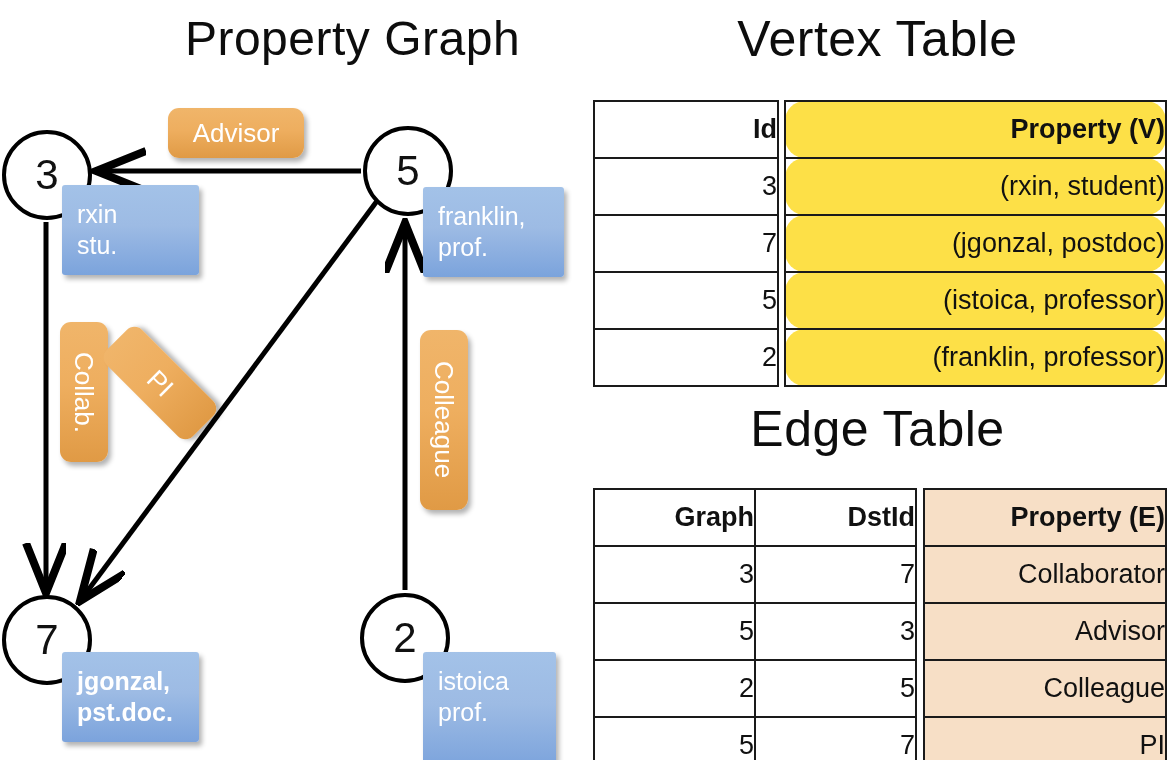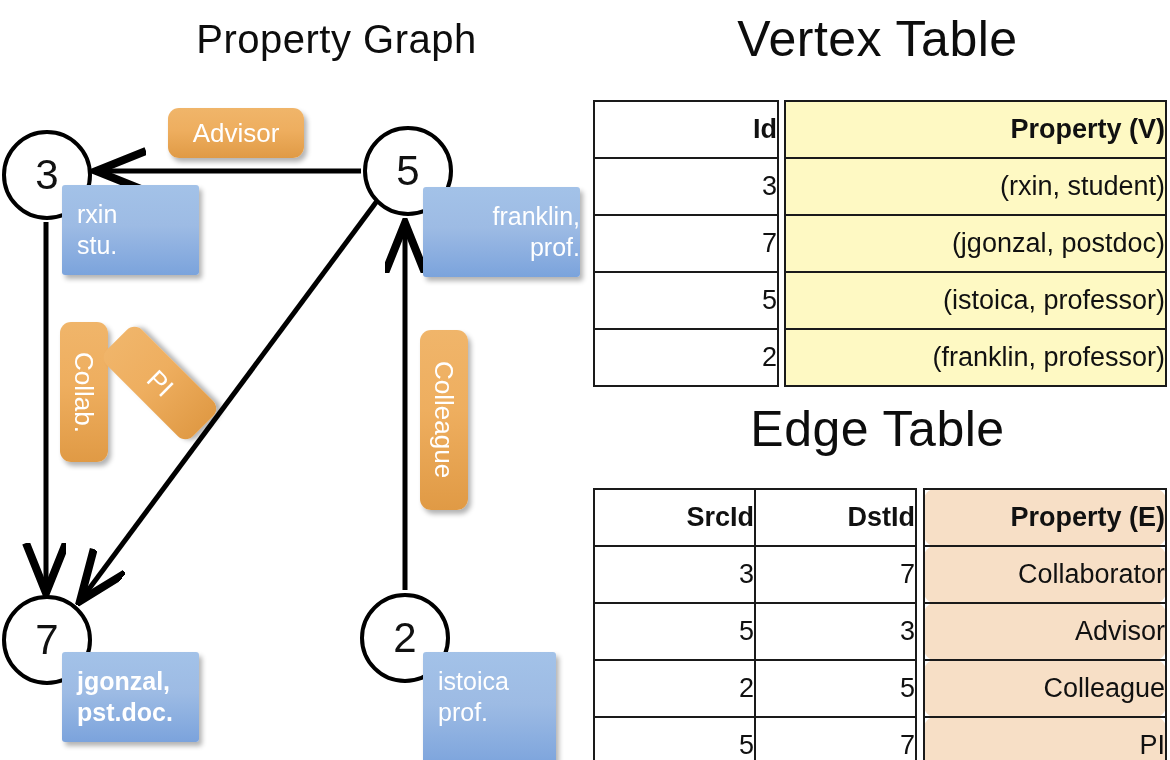--- a/index.html
+++ b/index.html
@@ -20,22 +20,22 @@
   .title {
     position: absolute;
     font-family: "Liberation Sans", sans-serif;
     font-weight: 300;
     color: #0d0d0d;
     letter-spacing: 0.5px;
     white-space: nowrap;
     text-align: center;
   }
   #title-property-graph {
-    left: 0; top: 8px; width: 585px;
-    font-size: 40px;
+    left: 16px; top: 8px; width: 585px;
+    font-size: 48px;
     line-height: 62px;
     padding-left: 44px;
   }
   #title-vertex-table {
     left: 585px; top: 8px; width: 585px;
     font-size: 50px;
     line-height: 62px;
   }
   #title-edge-table {
     left: 585px; top: 398px; width: 585px;
@@ -87,21 +87,21 @@
     color: #ffffff;
     font-family: "Liberation Sans", sans-serif;
     font-weight: 300;
     font-size: 25px;
     line-height: 31px;
     padding: 14px 0 0 15px;
     box-sizing: border-box;
     z-index: 5;
   }
   #prop-rxin     { left: 62px;  top: 185px; width: 137px; height: 90px; }
-  #prop-franklin { left: 423px; top: 187px; width: 157px; height: 90px; text-align: right; }
+  #prop-franklin { left: 423px; top: 187px; width: 141px; height: 90px; }
   #prop-jgonzal  { left: 62px;  top: 652px; width: 137px; height: 90px; font-weight: bold; }
   #prop-istoica  { left: 423px; top: 652px; width: 133px; height: 116px; }
 
   
   .edge-label {
     position: absolute;
     border-radius: 11px;
     background: linear-gradient(to bottom, #f0b56a 0%, #eeae5f 45%, #e09a45 100%);
     box-shadow: 3px 4px 5px rgba(0,0,0,0.30);
     color: #ffffff;
@@ -159,27 +159,27 @@
   }
   .tbl th {
     font-weight: 700;
     font-size: 27px;
   }
 
   
   #vertex-key-table  { left: 593px; top: 100px; width: 186px; }
   #vertex-val-table  { left: 784px; top: 100px; width: 383px; }
   #vertex-key-table td, #vertex-key-table th { height: 55px; }
-  #vertex-val-table td, #vertex-val-table th { height: 55px; background: #fef9c3; }
+  #vertex-val-table td, #vertex-val-table th { height: 55px; background: #fde047; border-radius: 20px; }
 
   
   #edge-key-table { left: 593px; top: 488px; width: 324px; }
   #edge-val-table { left: 923px; top: 488px; width: 244px; }
   #edge-key-table td, #edge-key-table th { height: 55px; }
-  #edge-val-table td, #edge-val-table th { height: 55px; background: #f7dfc6; border-radius: 11px; }
+  #edge-val-table td, #edge-val-table th { height: 55px; background: #f7dfc6; }
 </style>
 </head>
 <body>
 
 <div id="title-property-graph" class="title">Property Graph</div>
 
 <div id="graph-panel">
 
   <svg id="graph-edges" viewBox="0 0 585 760" xmlns="http://www.w3.org/2000/svg">
     <defs>
@@ -281,21 +281,21 @@
 
 <div id="title-edge-table" class="title">Edge Table</div>
 
 <table id="edge-key-table" class="tbl">
   <colgroup>
       <col style="width:50%">
       <col style="width:50%">
     </colgroup>
   <thead>
     <tr>
-      <th>SrcId</th>
+      <th>Graph</th>
       <th>DstId</th>
     </tr>
   </thead>
   <tbody>
     <tr>
       <td>3</td>
       <td>7</td>
     </tr>
     <tr>
       <td>5</td>

